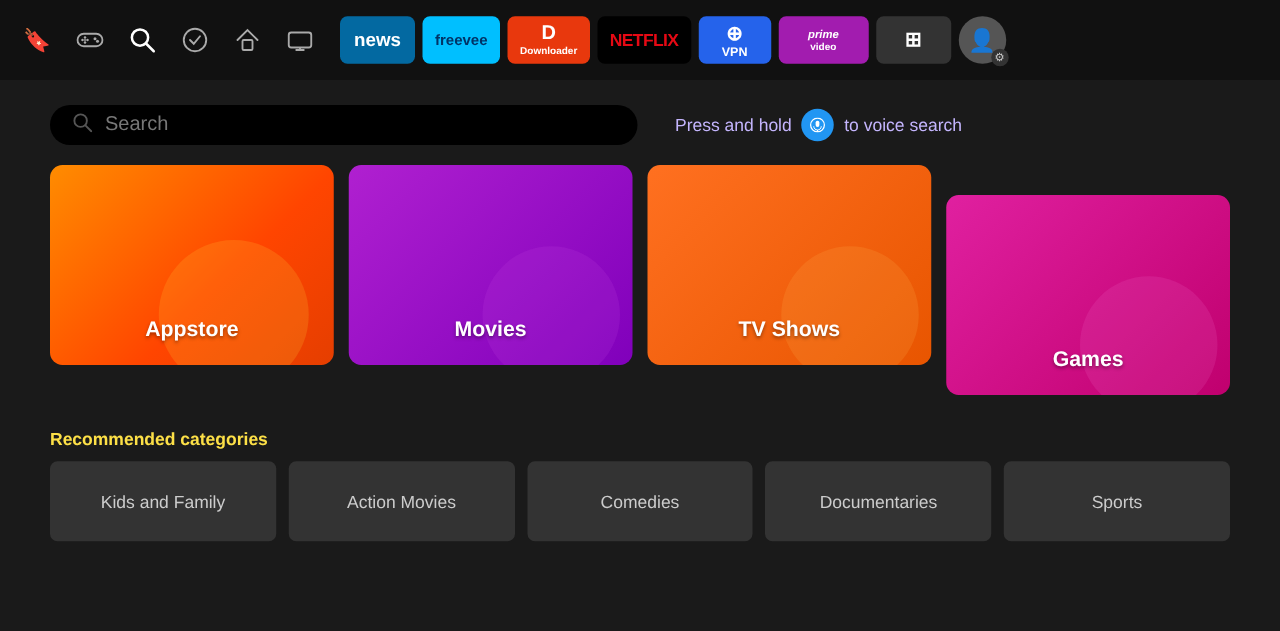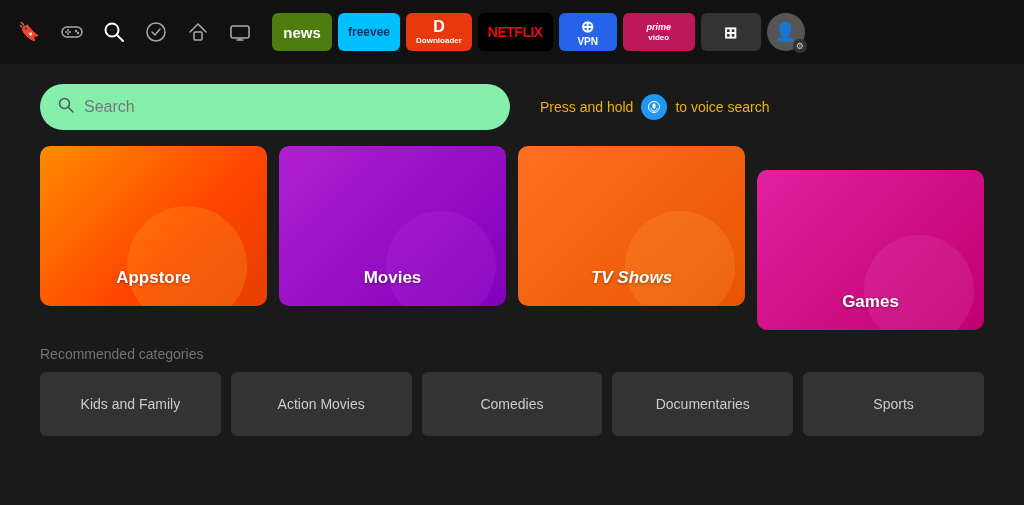--- a/index.html
+++ b/index.html
@@ -51,26 +51,26 @@
       border-radius: 6px;
       display: flex;
       align-items: center;
       justify-content: center;
       padding: 0 10px;
       font-size: 13px;
       font-weight: bold;
       cursor: pointer;
       min-width: 60px;
     }
-    .chip-news { background: #4d7c0f; color: white; font-size: 15px; font-weight: 900; }
+    .chip-news { background: #0369a1; color: white; font-size: 15px; font-weight: 900; }
     .chip-freevee { background: #00bfff; color: #003366; font-weight: 900; font-size: 13px; }
     .chip-downloader { background: #e8380d; color: white; font-size: 11px; }
     .chip-netflix { background: #000; color: #e50914; font-weight: 900; font-size: 14px; letter-spacing: -0.5px; }
     .chip-vpn { background: #2563eb; color: white; font-size: 10px; }
-    .chip-prime { background: #be185d; color: white; font-size: 9px; text-align: center; line-height: 1.2; }
+    .chip-prime { background: #a21caf; color: white; font-size: 9px; text-align: center; line-height: 1.2; }
     .chip-grid { background: #333; color: white; font-size: 18px; border-radius: 6px; width: 38px; height: 38px; }
     .chip-avatar {
       width: 38px; height: 38px; border-radius: 50%;
       background: #555;
       display: flex; align-items: center; justify-content: center;
       font-size: 18px; color: #ccc; cursor: pointer;
       position: relative;
     }
     .chip-avatar .gear {
       position: absolute; bottom: -2px; right: -2px;
@@ -81,40 +81,40 @@
     
     .search-area {
       display: flex;
       align-items: center;
       padding: 20px 40px 16px 40px;
       gap: 30px;
     }
     .search-box {
       display: flex;
       align-items: center;
-      background: #86efac;
+      background: #000000;
       border-radius: 30px;
       padding: 0 18px;
-      height: 46px;
+      height: 32px;
       width: 470px;
       gap: 10px;
     }
     .search-box-icon {
       color: #555;
       font-size: 16px;
     }
     .search-placeholder {
       color: #777;
       font-size: 16px;
     }
     .voice-hint {
       display: flex;
       align-items: center;
       gap: 8px;
-      color: #eab308;
+      color: #c4b5fd;
       font-size: 14px;
     }
     .voice-btn {
       width: 26px; height: 26px;
       border-radius: 50%;
       background: #2196f3;
       display: flex; align-items: center; justify-content: center;
       font-size: 12px; color: white;
     }
 
@@ -179,21 +179,20 @@
       background: linear-gradient(135deg, #b020d0 0%, #8000bb 100%);
     }
     .card-movies::before {
       width: 110px; height: 110px;
       background: rgba(200,80,230,0.3);
       bottom: -15px; right: 10px;
     }
 
     .card-tvshows {
       background: linear-gradient(135deg, #ff7020 0%, #e85500 100%);
-      font-style: italic;
     }
     .card-tvshows::before {
       width: 110px; height: 110px;
       background: rgba(255,180,80,0.35);
       bottom: -15px; right: 10px;
     }
 
     .card-games {
       background: linear-gradient(135deg, #e020a0 0%, #c0006e 100%);
       margin-top: 24px;
@@ -203,23 +202,24 @@
       background: rgba(240,100,200,0.35);
       bottom: -15px; right: 10px;
     }
 
     
     .recommended-section {
       padding: 16px 40px 0 40px;
     }
     .recommended-title {
       font-size: 14px;
-      font-weight: normal;
-      color: #737373;
+      font-weight: bold;
+      color: #fde047;
       margin-bottom: 10px;
+      margin-top: 11px;
     }
     .rec-chips {
       display: flex;
       gap: 10px;
     }
     .rec-chip {
       flex: 1;
       background: #333;
       border-radius: 6px;
       height: 64px;

